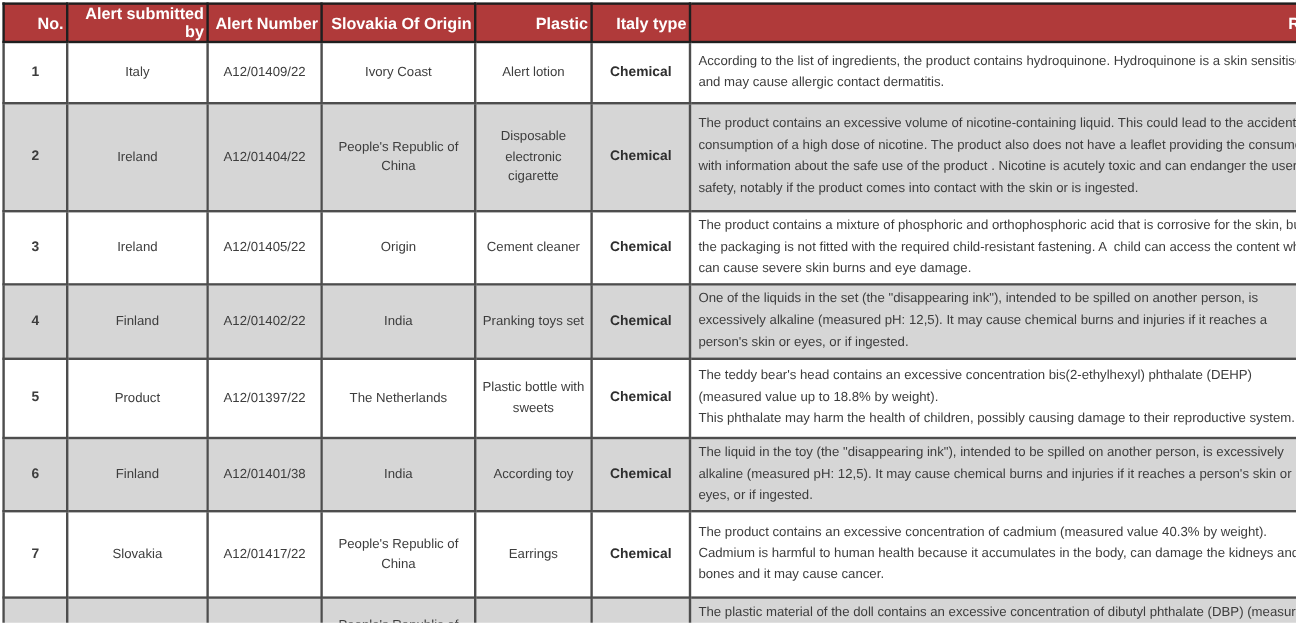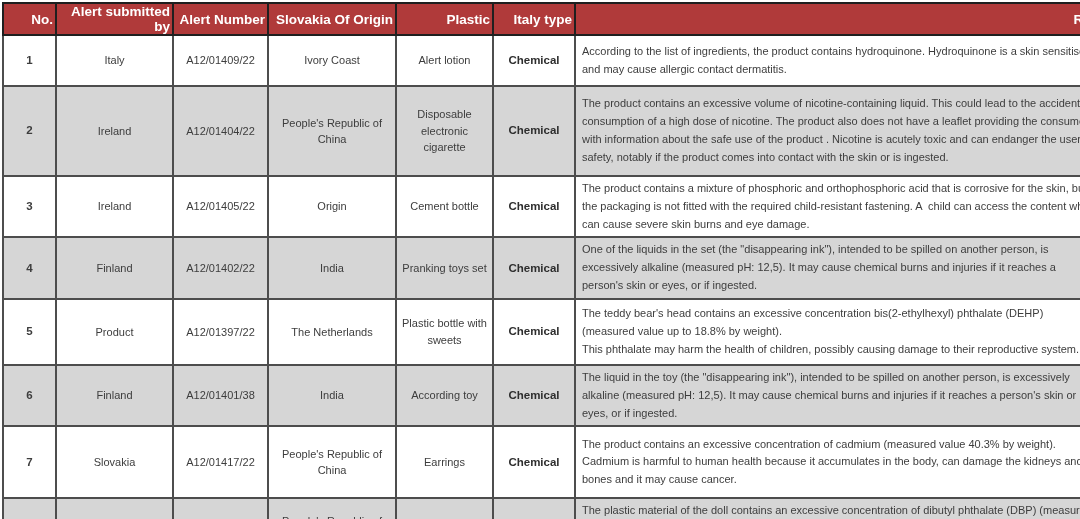--- a/index.html
+++ b/index.html
@@ -104,21 +104,21 @@
         <td>People's Republic of China</td>
         <td>Disposable electronic cigarette</td>
         <td class="risk-type">Chemical</td>
         <td class="risk">The product contains an excessive volume of nicotine-containing liquid. This could lead to the accidental consumption of a high dose of nicotine. The product also does not have a leaflet providing the consumer with information about the safe use of the product . Nicotine is acutely toxic and can endanger the users safety, notably if the product comes into contact with the skin or is ingested.</td>
       </tr>
       <tr class="h56">
         <td class="no-cell">3</td>
         <td>Ireland</td>
         <td>A12/01405/22</td>
         <td>Origin</td>
-        <td>Cement bottle</td>
+        <td>Cement cleaner</td>
         <td class="risk-type">Chemical</td>
         <td class="risk">The product contains a mixture of phosphoric and orthophosphoric acid that is corrosive for the skin, but the packaging is not fitted with the required child-resistant fastening. A  child can access the content which can cause severe skin burns and eye damage.</td>
       </tr>
       <tr class="alt h53">
         <td class="no-cell">4</td>
         <td>Finland</td>
         <td>A12/01402/22</td>
         <td>India</td>
         <td>Pranking toys set</td>
         <td class="risk-type">Chemical</td>

